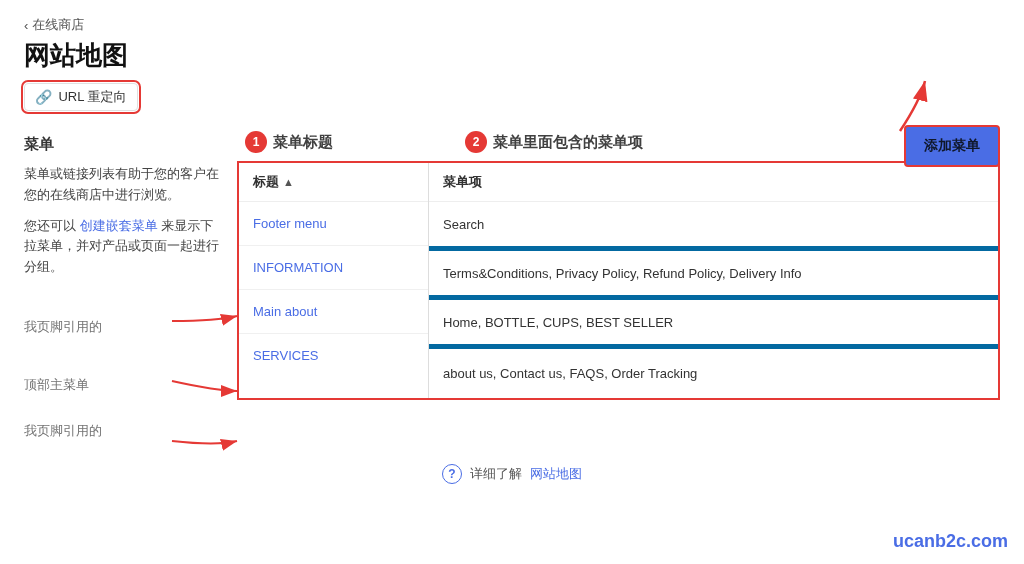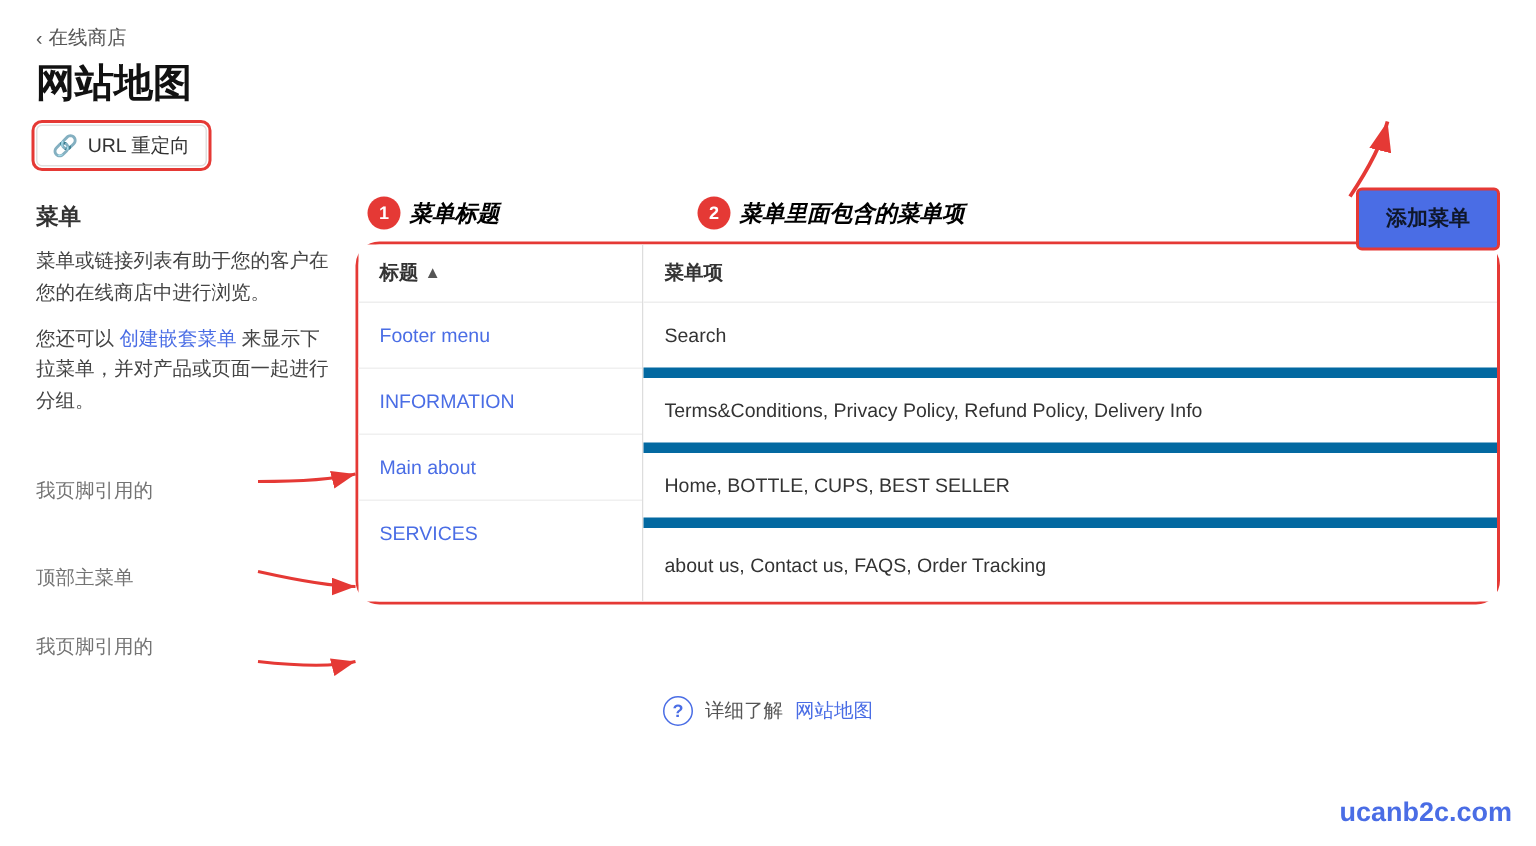--- a/index.html
+++ b/index.html
@@ -127,30 +127,29 @@
       font-size: 12px;
       font-weight: 700;
       display: flex;
       align-items: center;
       justify-content: center;
       flex-shrink: 0;
     }
     .label-text {
       font-size: 15px;
       font-weight: 600;
-      color: #000000;
-      font-style: italic;
+      color: #404040;
     }
 
     
     .panels-wrapper {
       display: flex;
       gap: 0;
       border: 2px solid #e53935;
-      border-radius: 16px;
+      border-radius: 0;
     }
 
     .panel-left {
       width: 190px;
       flex-shrink: 0;
       border-right: 1px solid #ddd;
       background: #fff;
     }
     .panel-right {
       flex: 1;
@@ -178,21 +177,21 @@
       font-size: 13px;
       color: #4a6de5;
       cursor: pointer;
     }
     .menu-item-row:last-child {
       border-bottom: none;
     }
 
     .menu-items-cell {
       padding: 14px 14px;
-      border-bottom: 7px solid #0369a1;
+      border-bottom: 5px solid #0369a1;
       font-size: 13px;
       color: #333;
       min-height: 49px;
       display: flex;
       align-items: center;
     }
     .menu-items-cell:last-child {
       border-bottom: none;
     }
 

